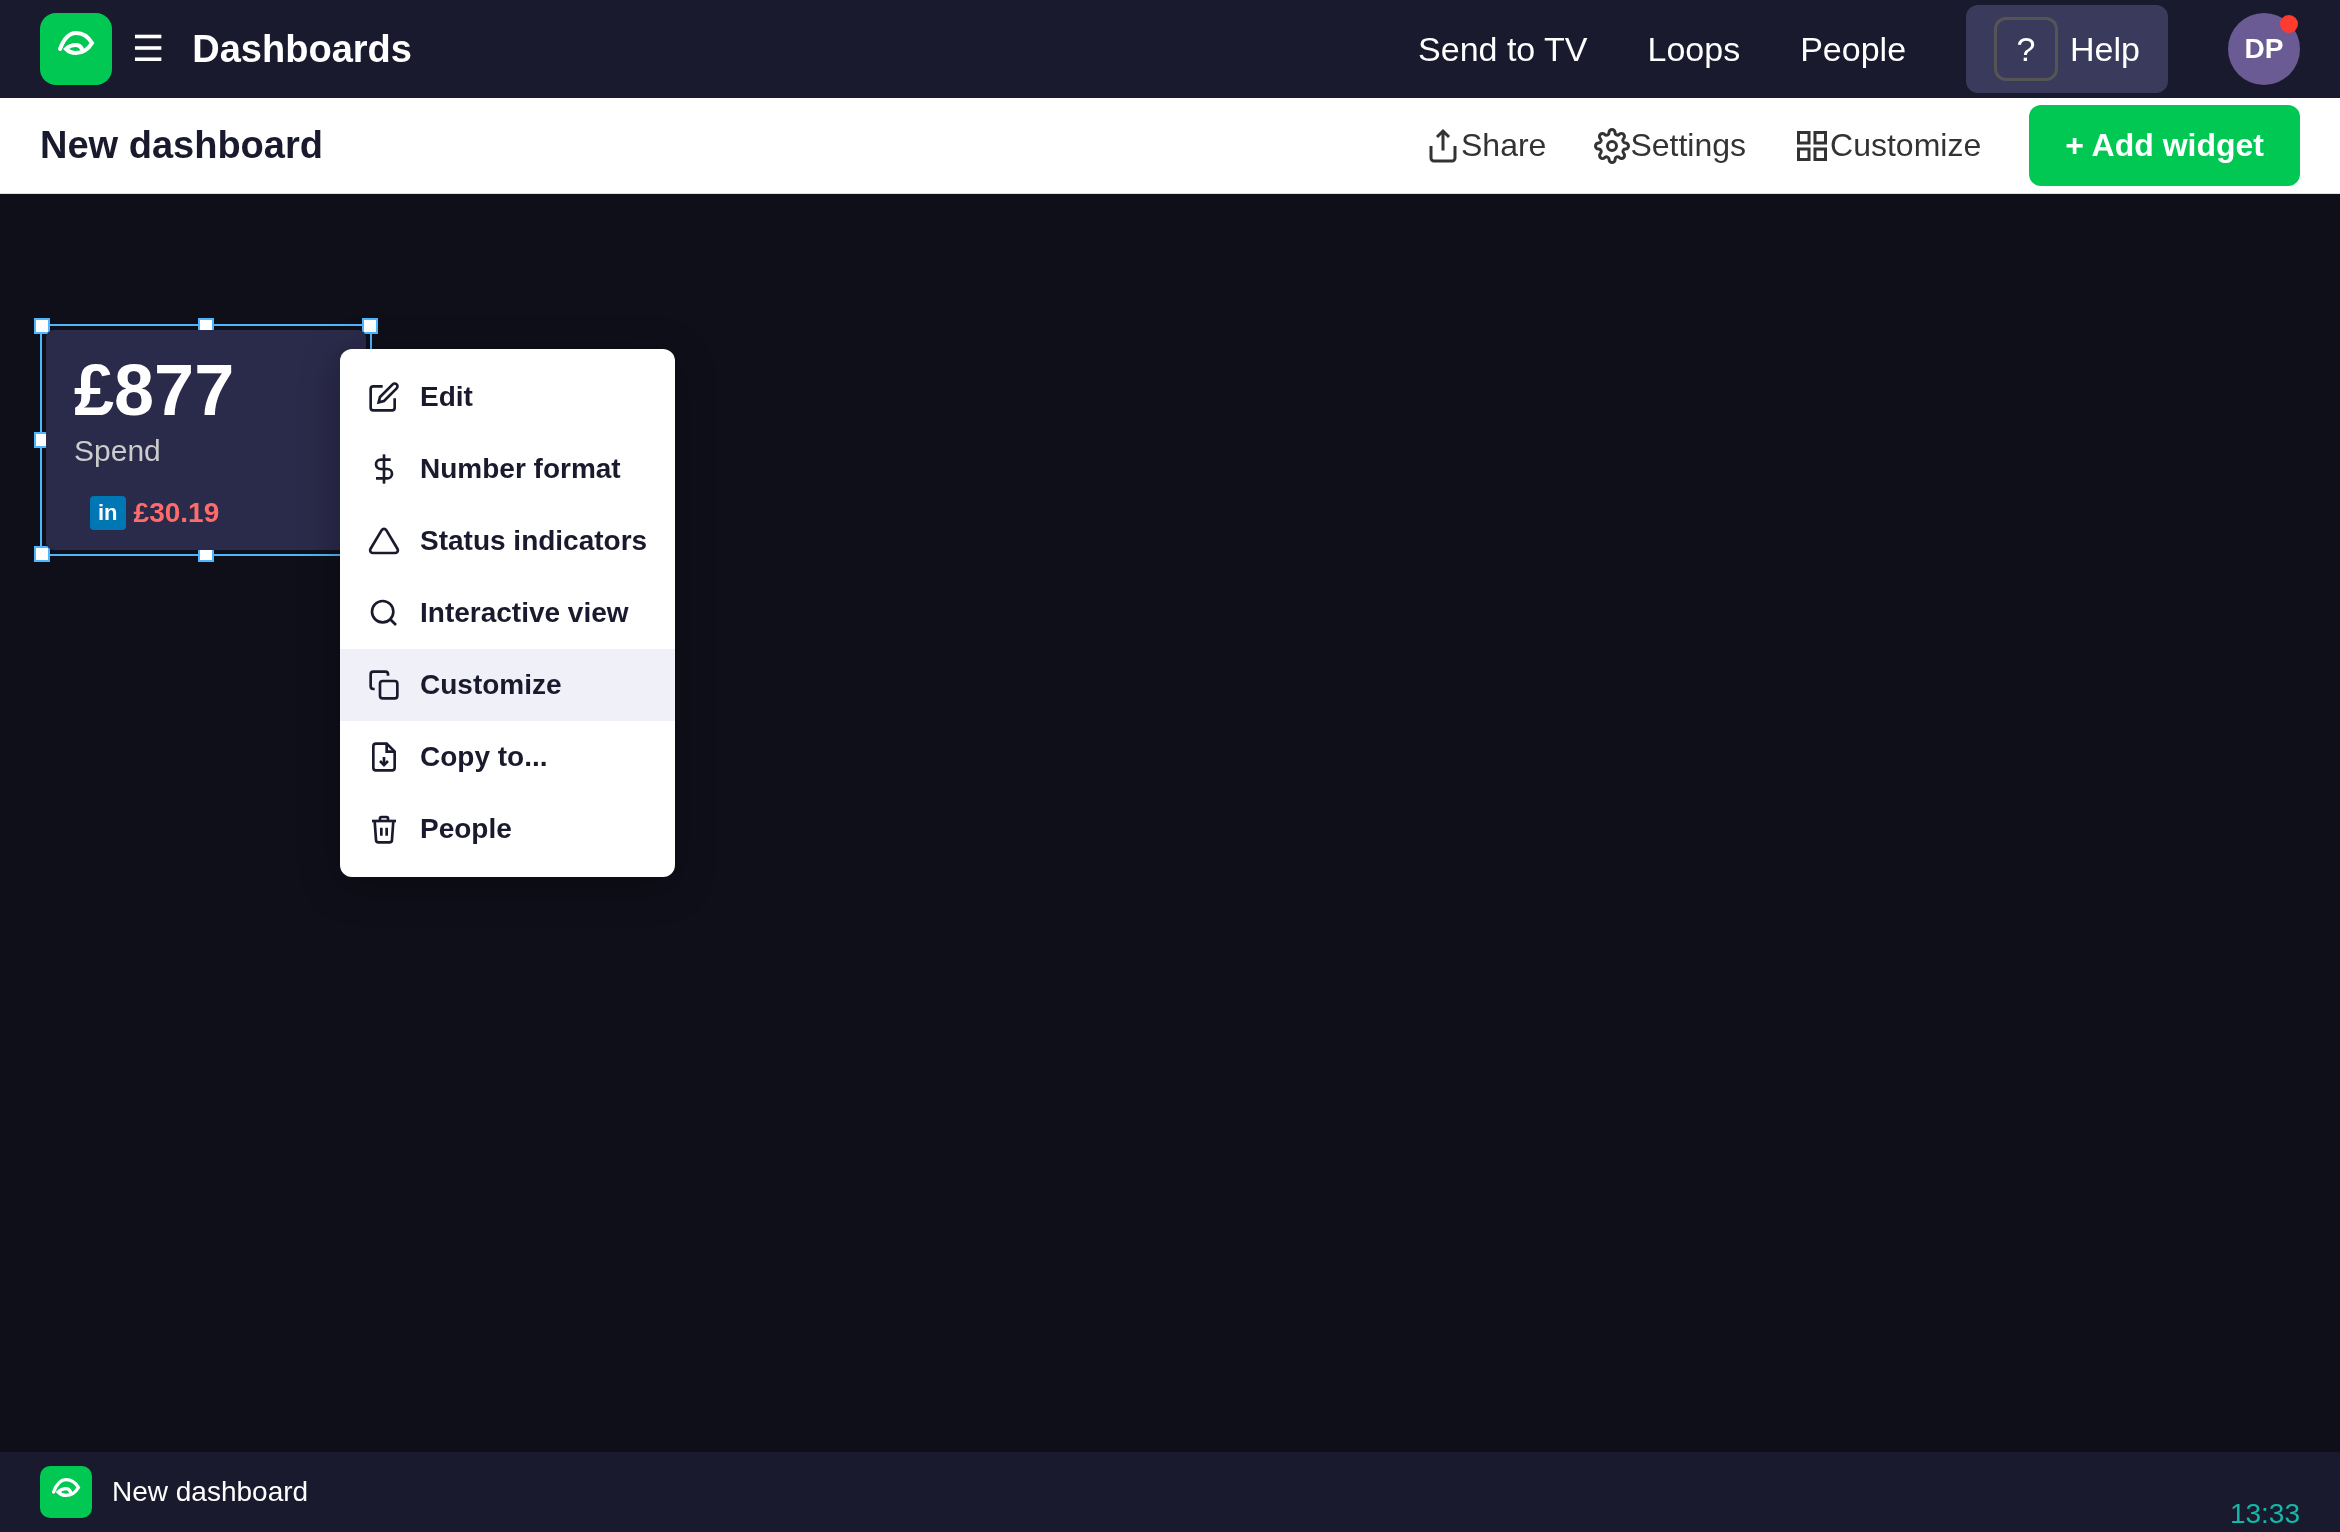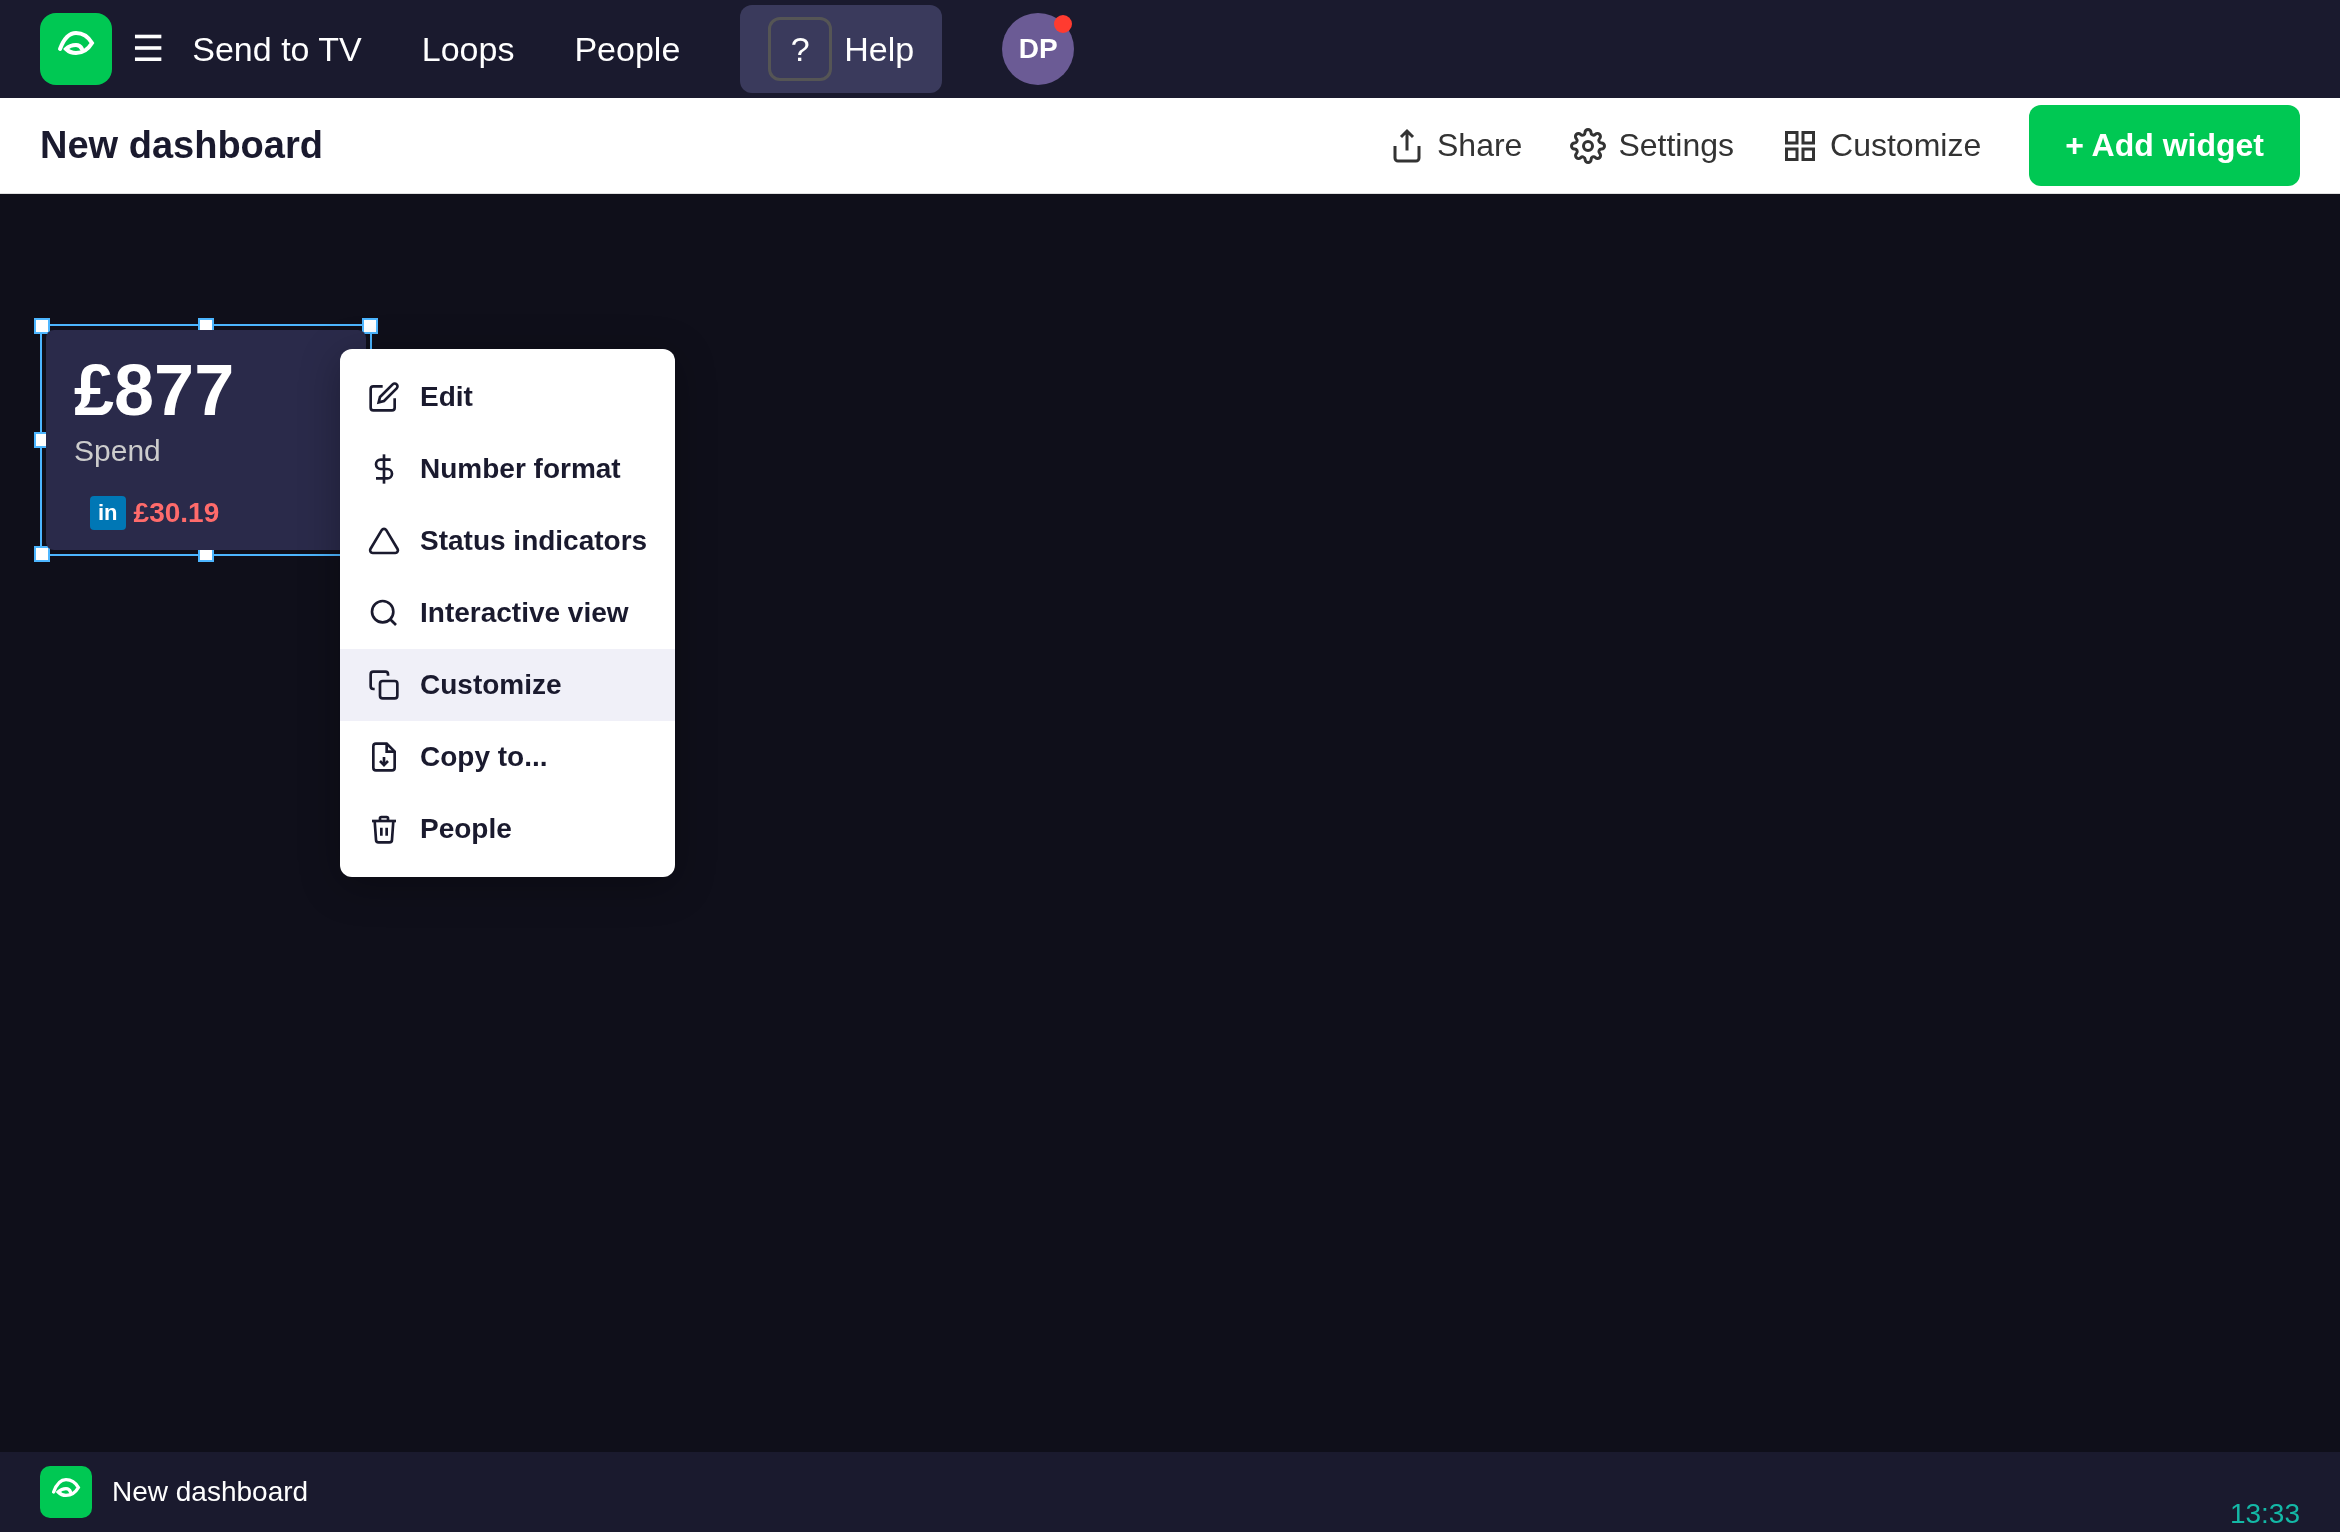--- a/index.html
+++ b/index.html
@@ -111,21 +111,20 @@
       flex: 1;
     }
     .subheader-actions {
       display: flex;
       align-items: center;
       gap: 48px;
     }
     .subheader-btn {
       display: flex;
       align-items: center;
-      gap: 12px;
       color: #333;
       font-size: 32px;
       cursor: pointer;
       background: none;
       border: none;
     }
     .subheader-btn svg { width: 36px; height: 36px; }
     .add-widget-btn {
       background: #00c853;
       color: white;
@@ -284,20 +283,21 @@
 </head>
 <body>
 
 <nav class="navbar">
   <div class="navbar-logo">
     <svg viewBox="0 0 48 48" fill="none">
       <path d="M8 24 Q14 8 24 8 Q34 8 40 18 Q34 28 24 28 Q18 28 14 24 Q18 20 24 20 Q28 20 30 24" stroke="white" stroke-width="4" fill="none" stroke-linecap="round"></path>
     </svg>
   </div>
   <span class="navbar-menu-icon">☰</span>
+  <span class="navbar-title">Dashboards</span>
   <div class="navbar-actions">
     <span class="navbar-link">Send to TV</span>
     <span class="navbar-link">Loops</span>
     <span class="navbar-link">People</span>
     <div class="navbar-help-btn">
       <div class="navbar-help-icon">
         <span>?</span>
       </div>
       <span>Help</span>
     </div>

